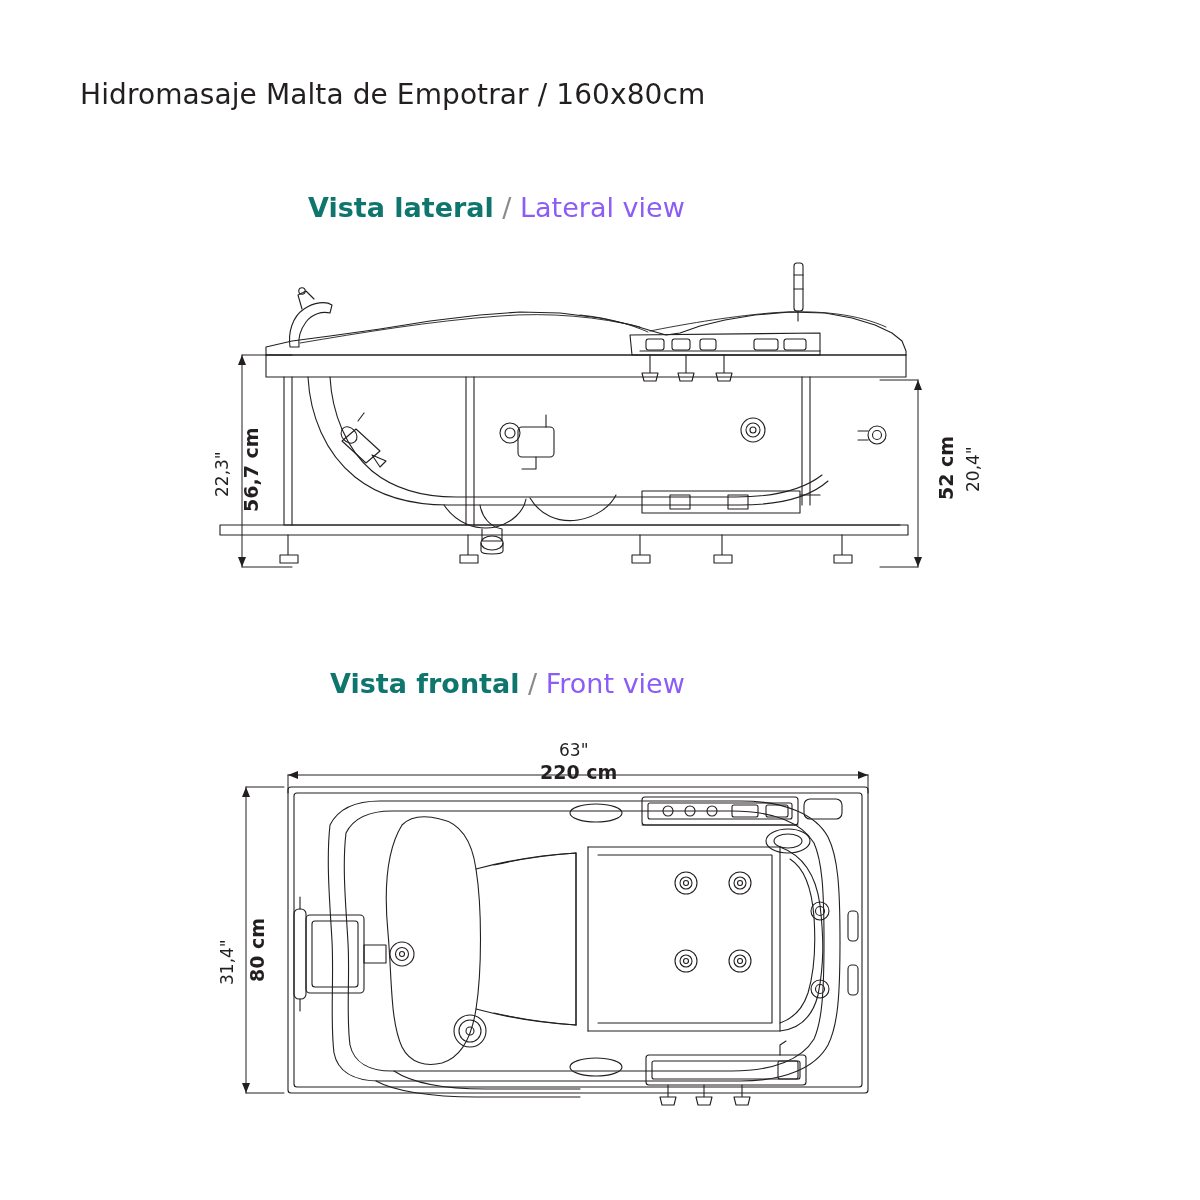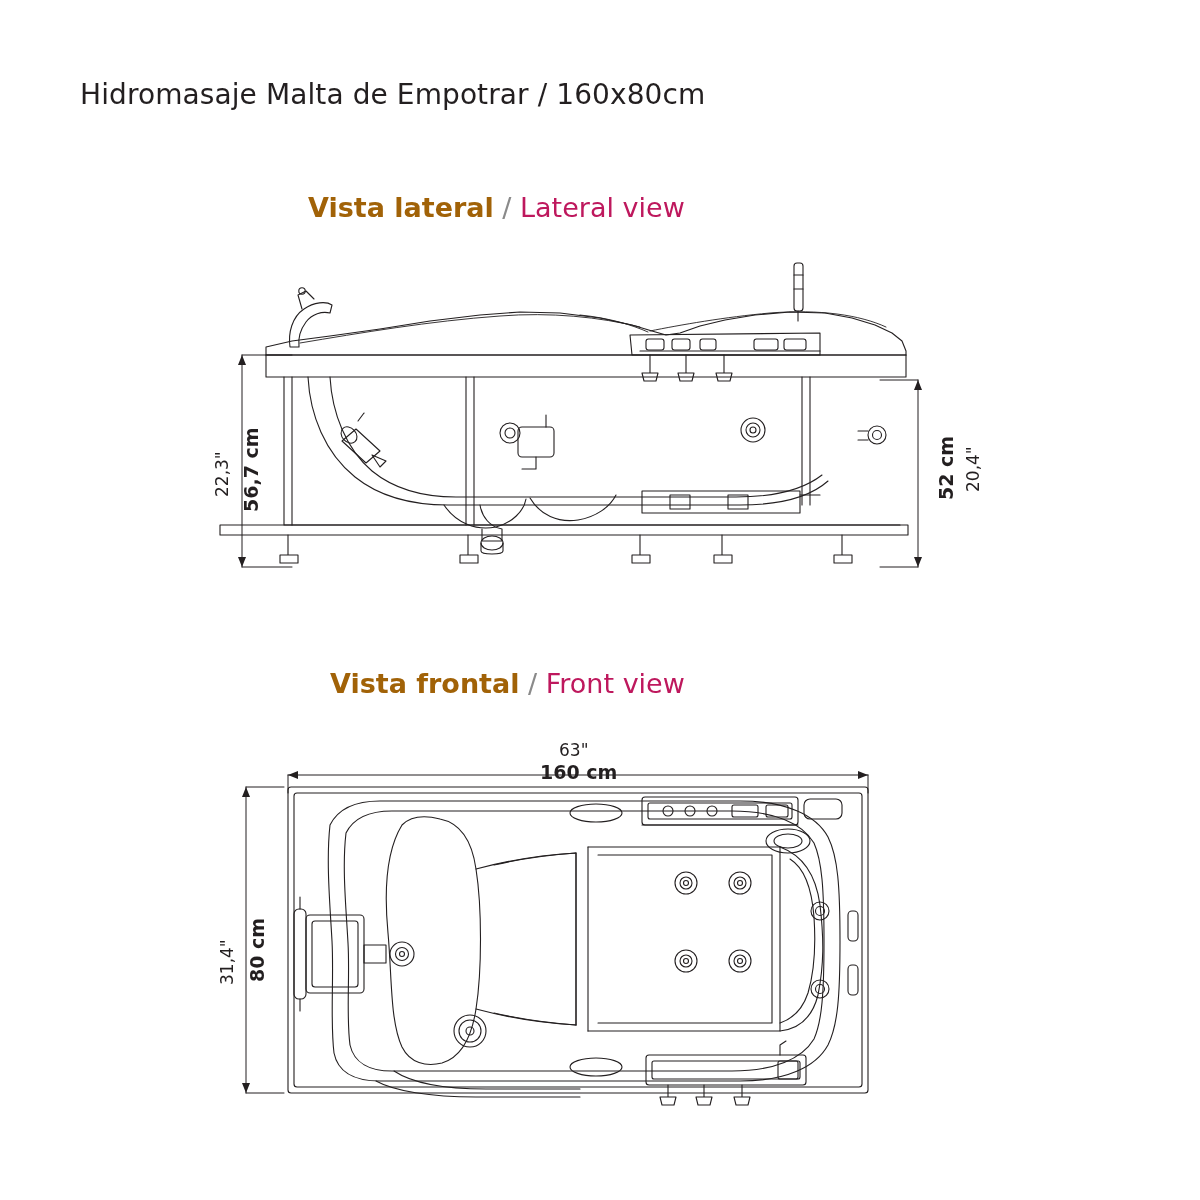--- a/index.html
+++ b/index.html
@@ -29,29 +29,29 @@
     color: #231f20;
     white-space: nowrap;
   }
   .section-head {
     position: absolute;
     font-size: 27px;
     white-space: nowrap;
   }
   .section-head .es {
     font-weight: bold;
-    color: #a16207;
+    color: #0f766e;
   }
   .section-head .sep {
     font-weight: normal;
     color: #8a8a8a;
   }
   .section-head .en {
     font-weight: normal;
-    color: #be185d;
+    color: #8b5cf6;
   }
   #lateral-head { left: 308px; top: 192px; }
   #frontal-head { left: 330px; top: 651px; margin-top: 17px; }
 
   .view-svg {
     position: absolute;
   }
   #lateral-view { left: 180px; top: 255px; }
   #frontal-view { left: 180px; top: 715px; }
 
@@ -389,17 +389,17 @@
       <rect x="668" y="250" width="10" height="30" rx="4"></rect>
     </g>
 
     <g>
       <path d="M196 366 C214 376 250 382 296 382 L400 382"></path>
       <path d="M214 356 C232 368 266 374 306 374 L400 374"></path>
     </g>
   </svg>
 
   <div class="dimlabel dim-in" id="front-top-in">63"</div>
-  <div class="dimlabel dim-cm" id="front-top-cm">160 cm</div>
+  <div class="dimlabel dim-cm" id="front-top-cm">220 cm</div>
   <div class="dimlabel dim-in rot-left" id="front-left-in">31,4"</div>
   <div class="dimlabel dim-cm rot-left" id="front-left-cm">80 cm</div>
 
 </div>
 
 </body></html>

